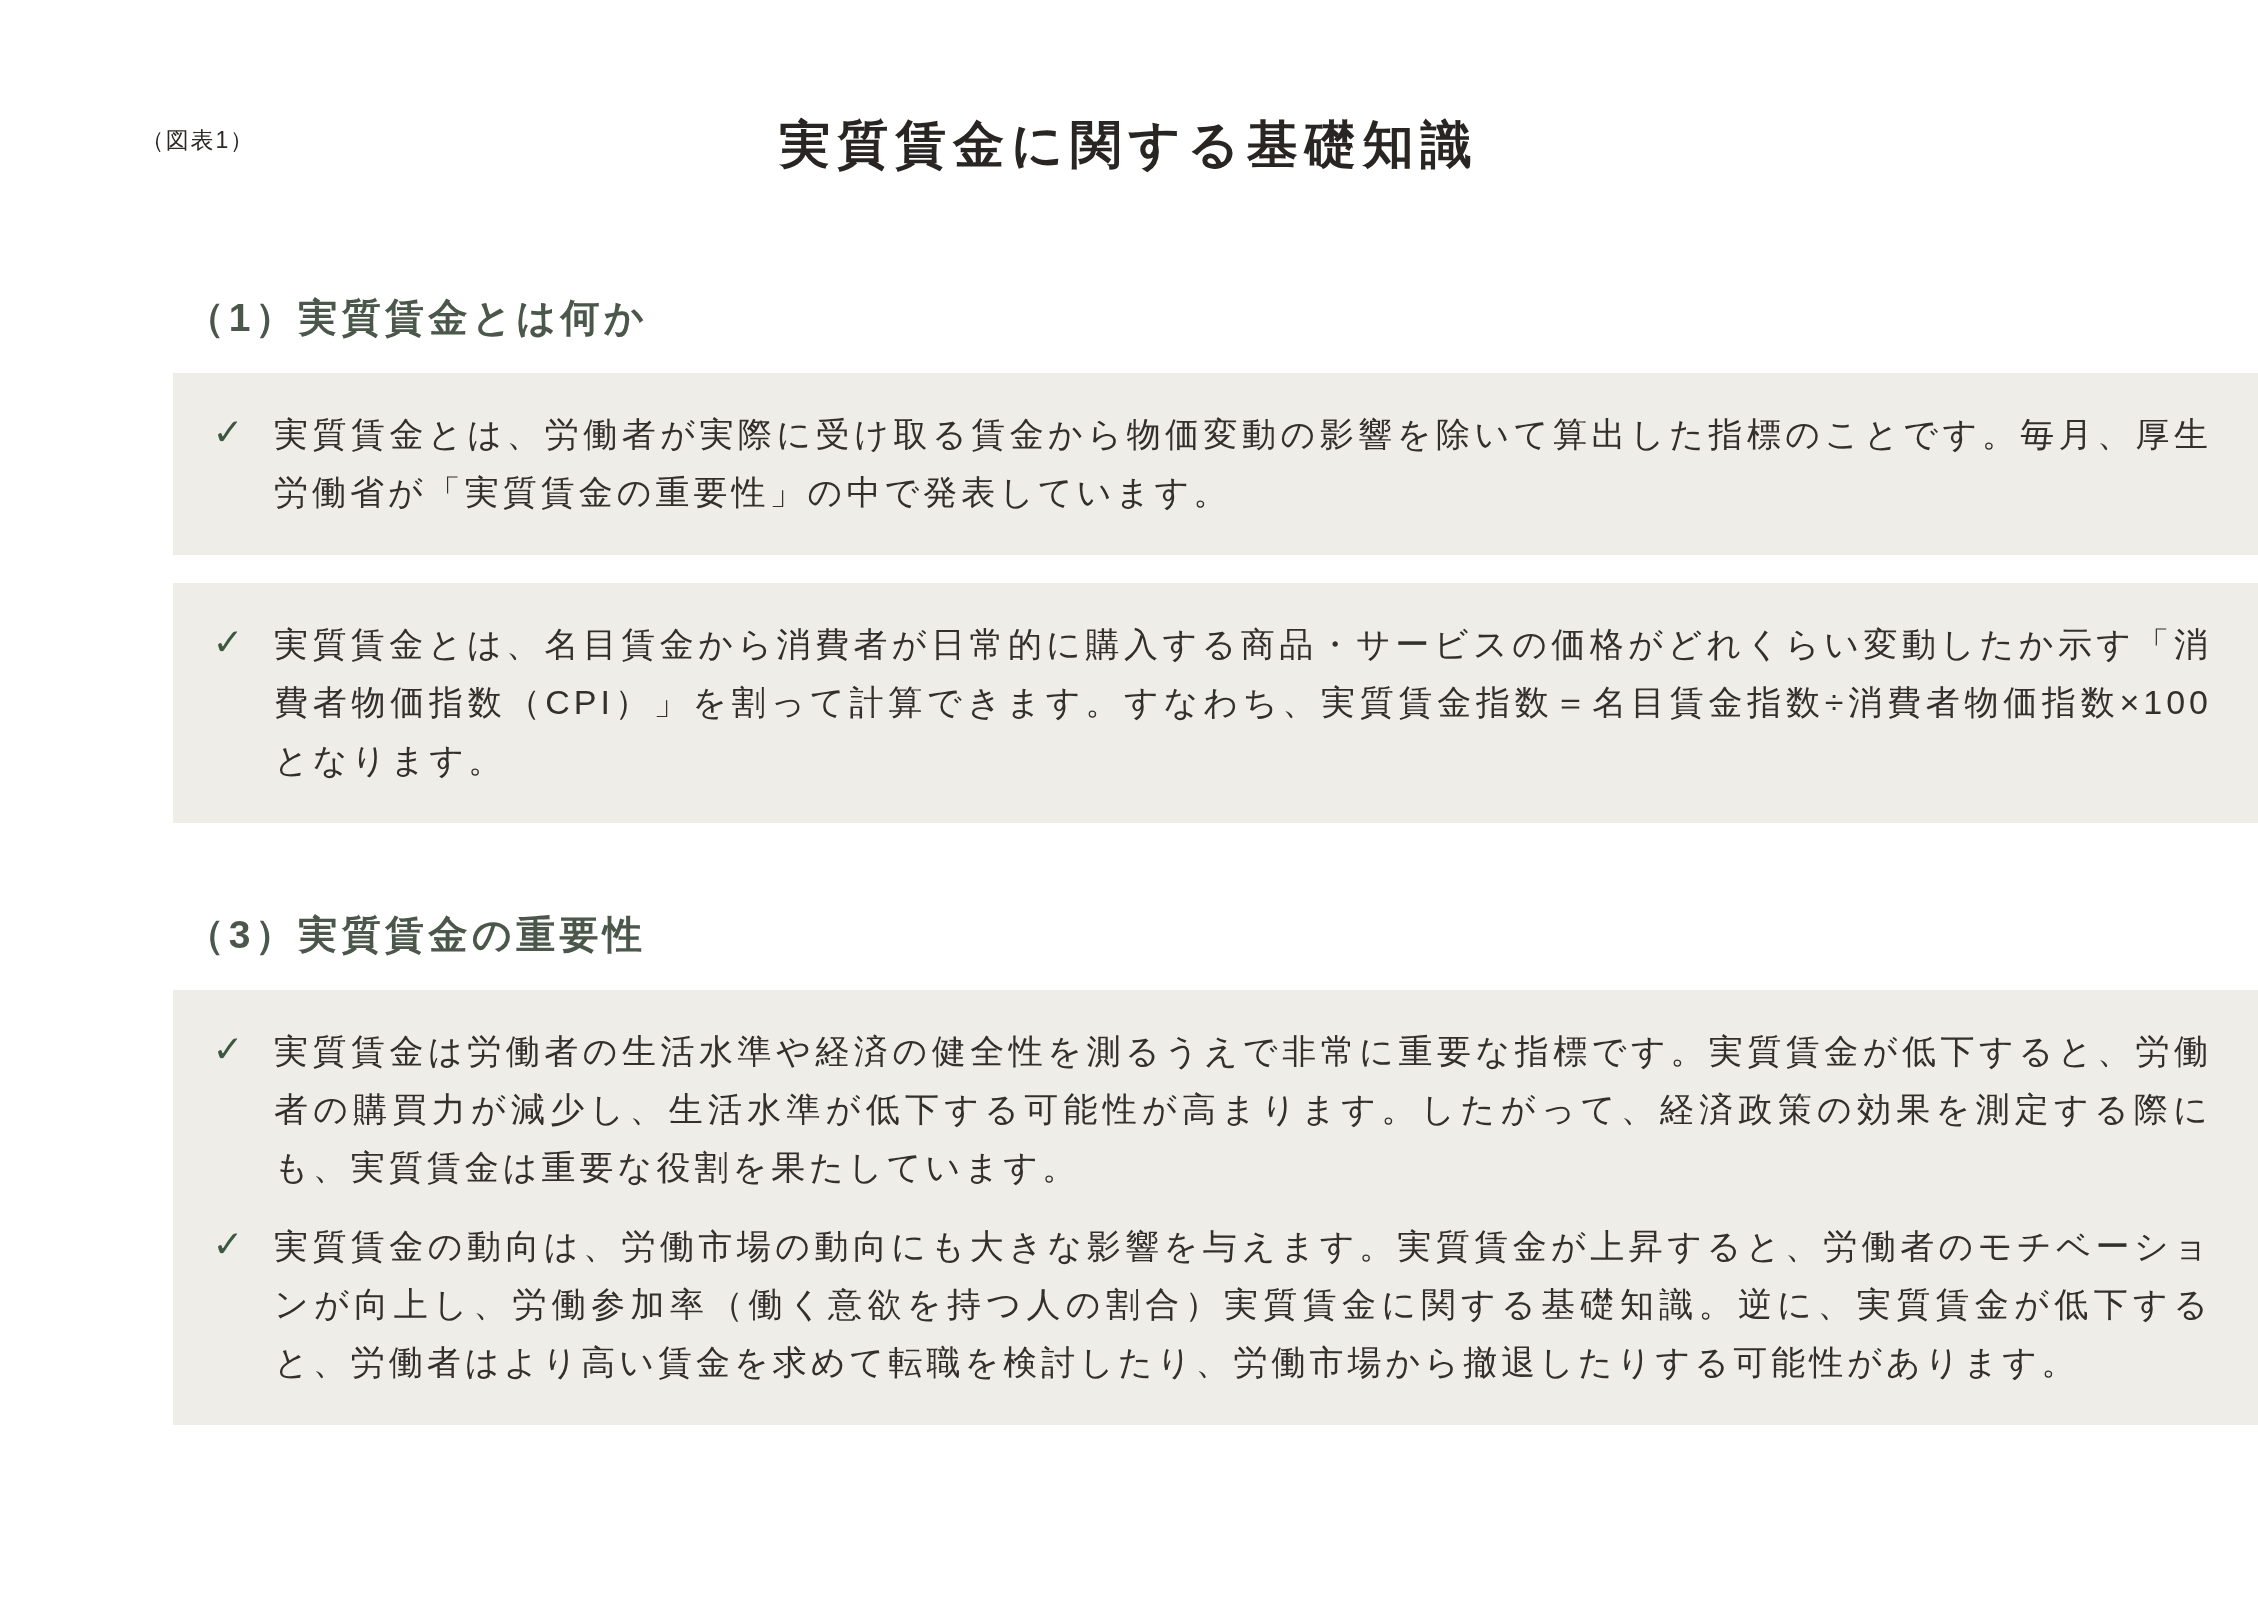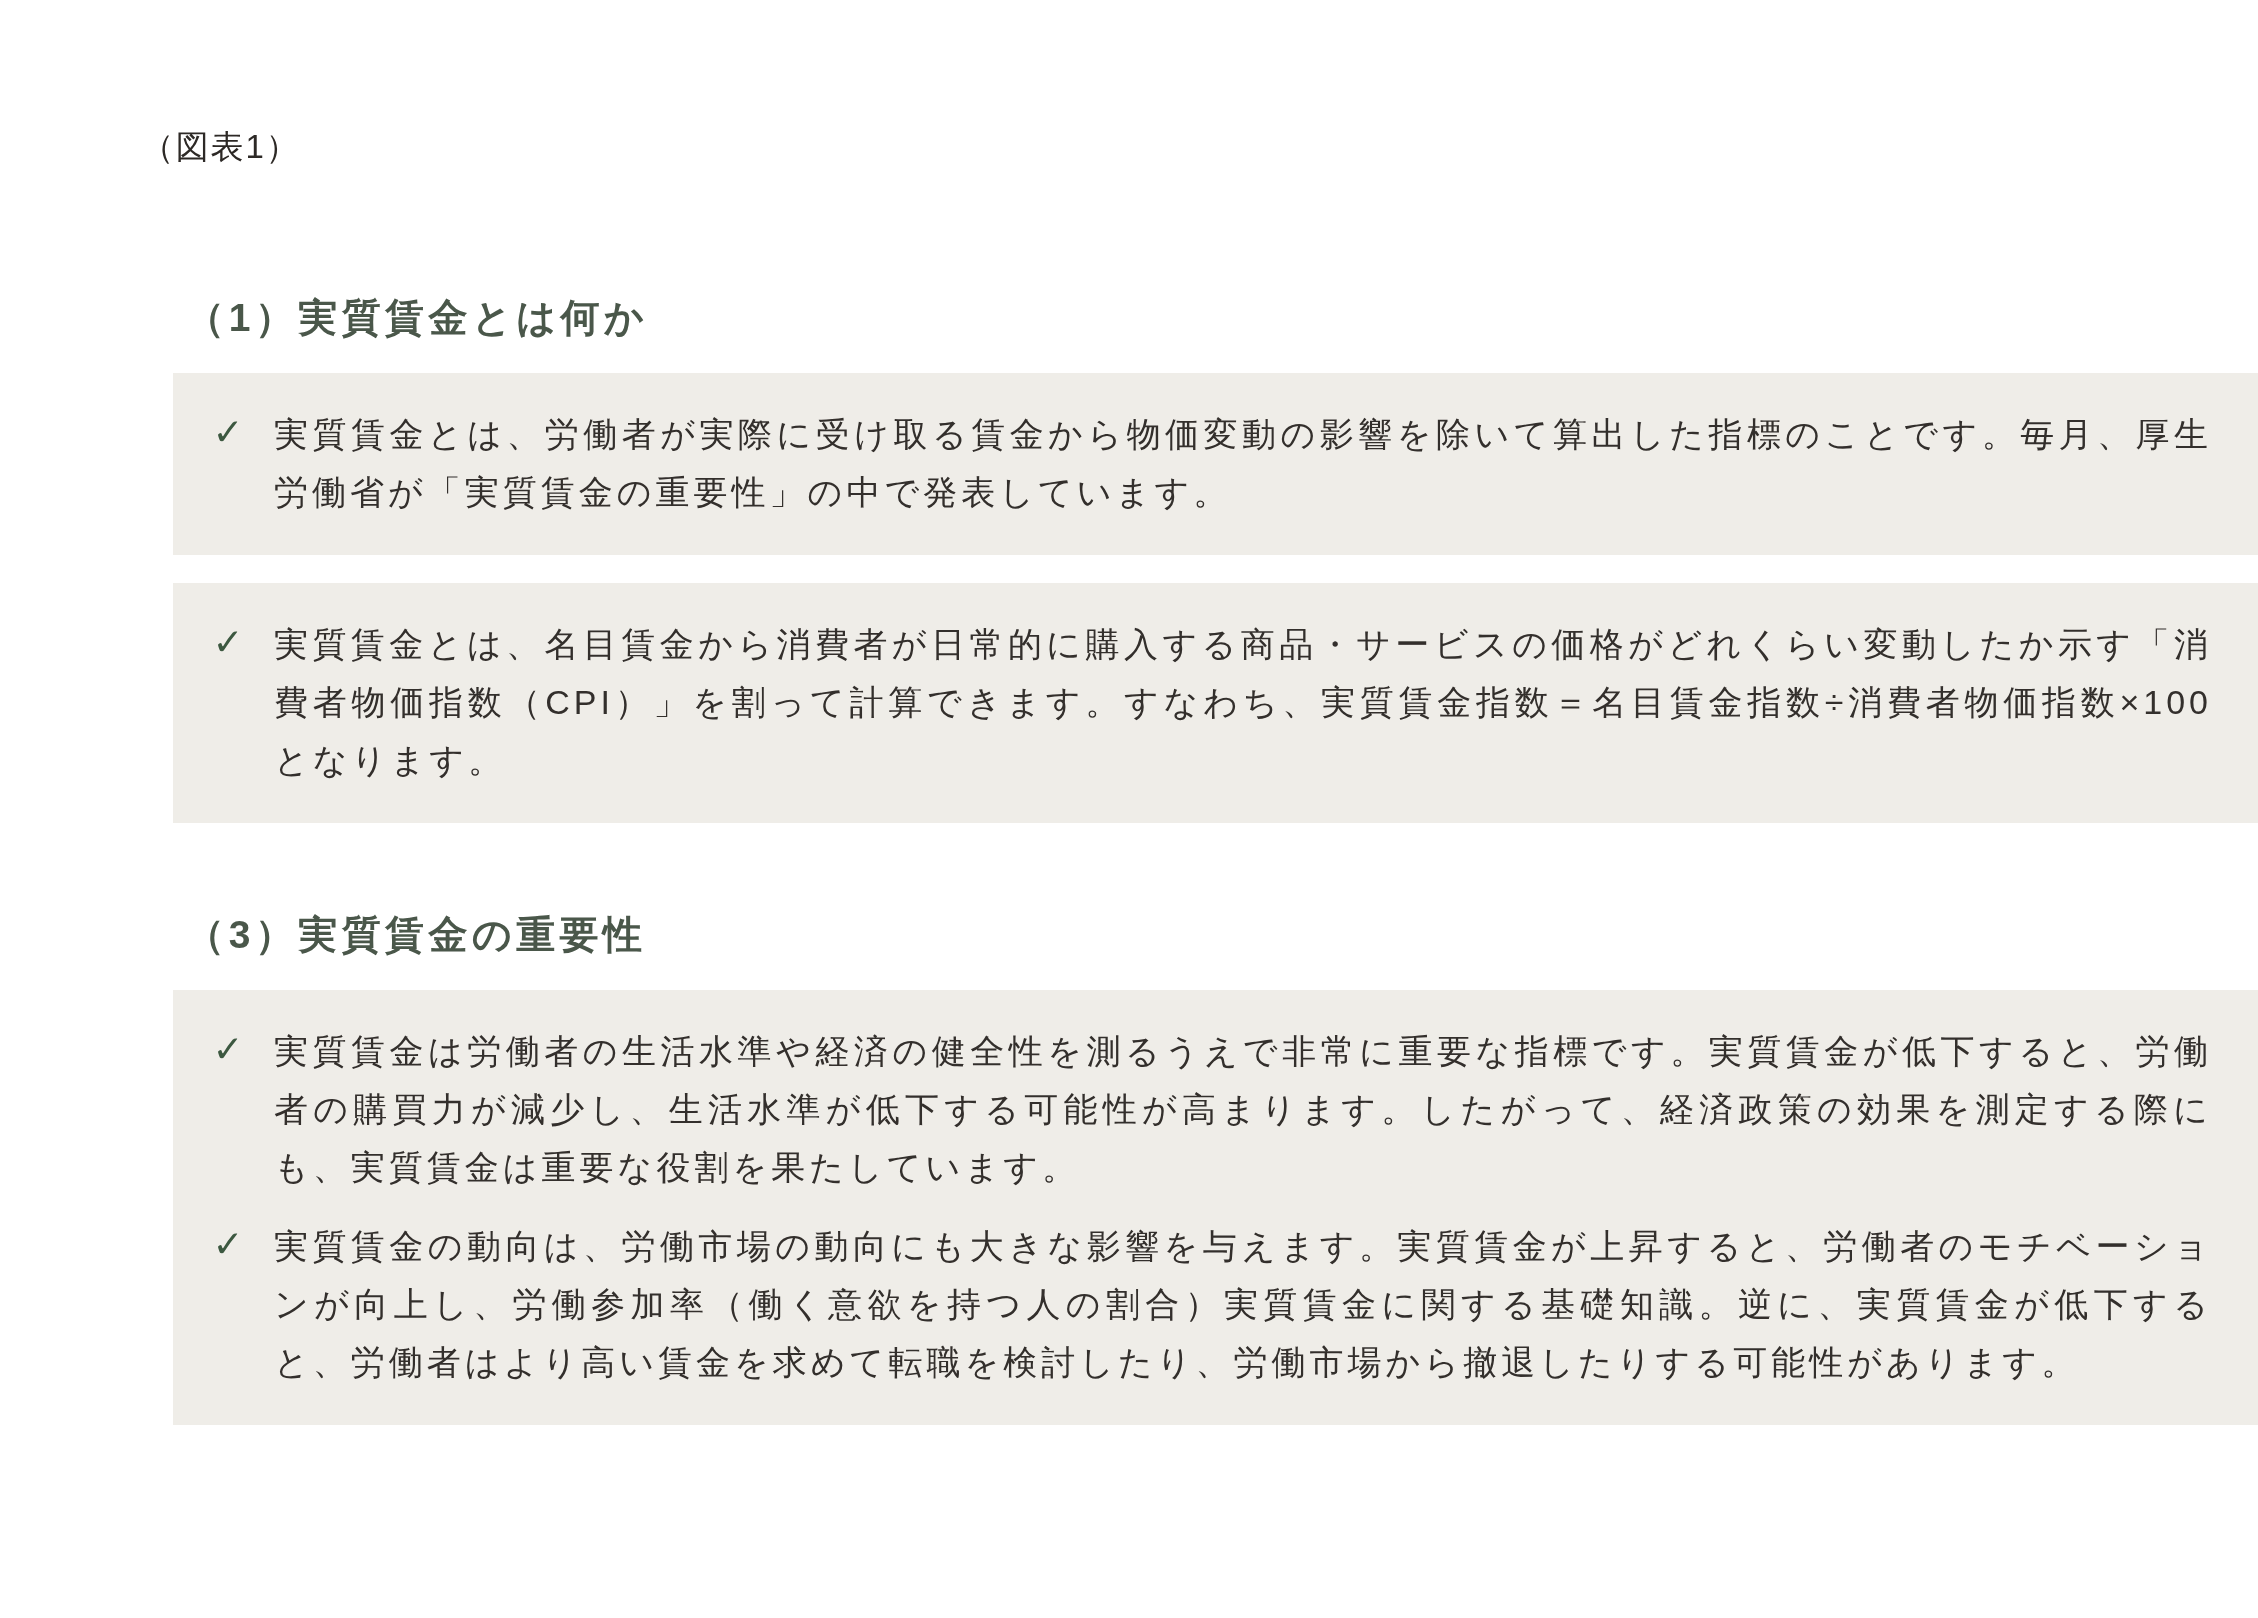--- a/index.html
+++ b/index.html
@@ -23,21 +23,21 @@
   
   .header {
     position: relative;
     padding-top: 111px;
     height: 79px;
   }
   .figure-label {
     position: absolute;
     left: 141px;
     top: 125px;
-    font-size: 33px;
+    font-size: 23px;
     letter-spacing: 1.8px;
     color: #2d2926;
     font-weight: 500;
   }
   .page-title {
     margin: 0;
     text-align: center;
     font-size: 51px;
     font-weight: 700;
     letter-spacing: 7px;
@@ -94,20 +94,21 @@
     text-align: justify;
   }
 </style>
 </head>
 <body>
 
 <div class="page">
 
   <div class="header">
     <span class="figure-label">（図表1）</span>
+    <h1 class="page-title">実質賃金に関する基礎知識</h1>
   </div>
 
   <div class="section section-1">
     <h2 class="section-heading">（1）実質賃金とは何か</h2>
     <div class="checklist-box">
       <div class="bullet">
         <span class="check-icon">✓</span>
         <p class="bullet-text">実質賃金とは、労働者が実際に受け取る賃金から物価変動の影響を除いて算出した指標のことです。毎月、厚生労働省が「実質賃金の重要性」の中で発表しています。</p>
       </div>
     </div>

